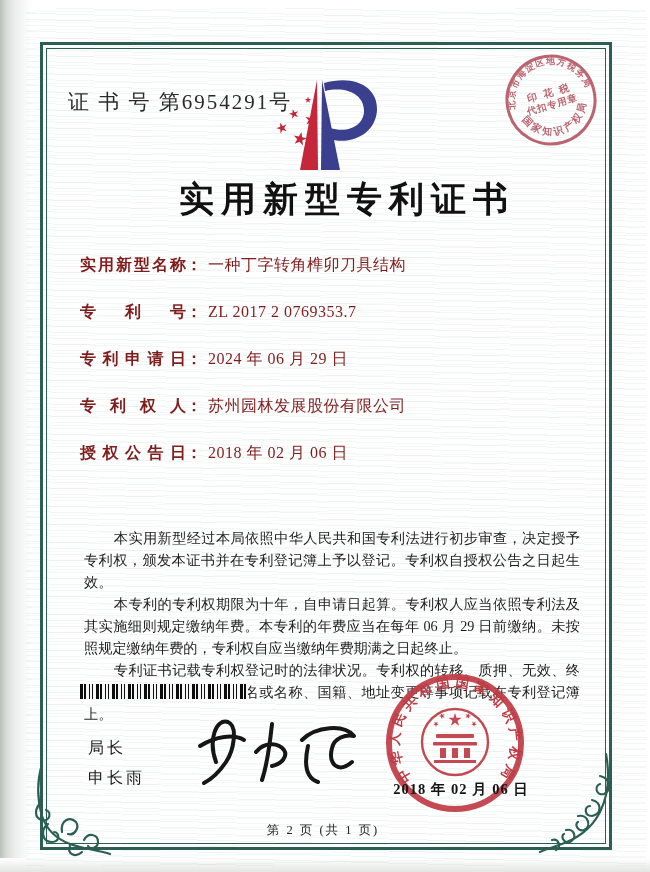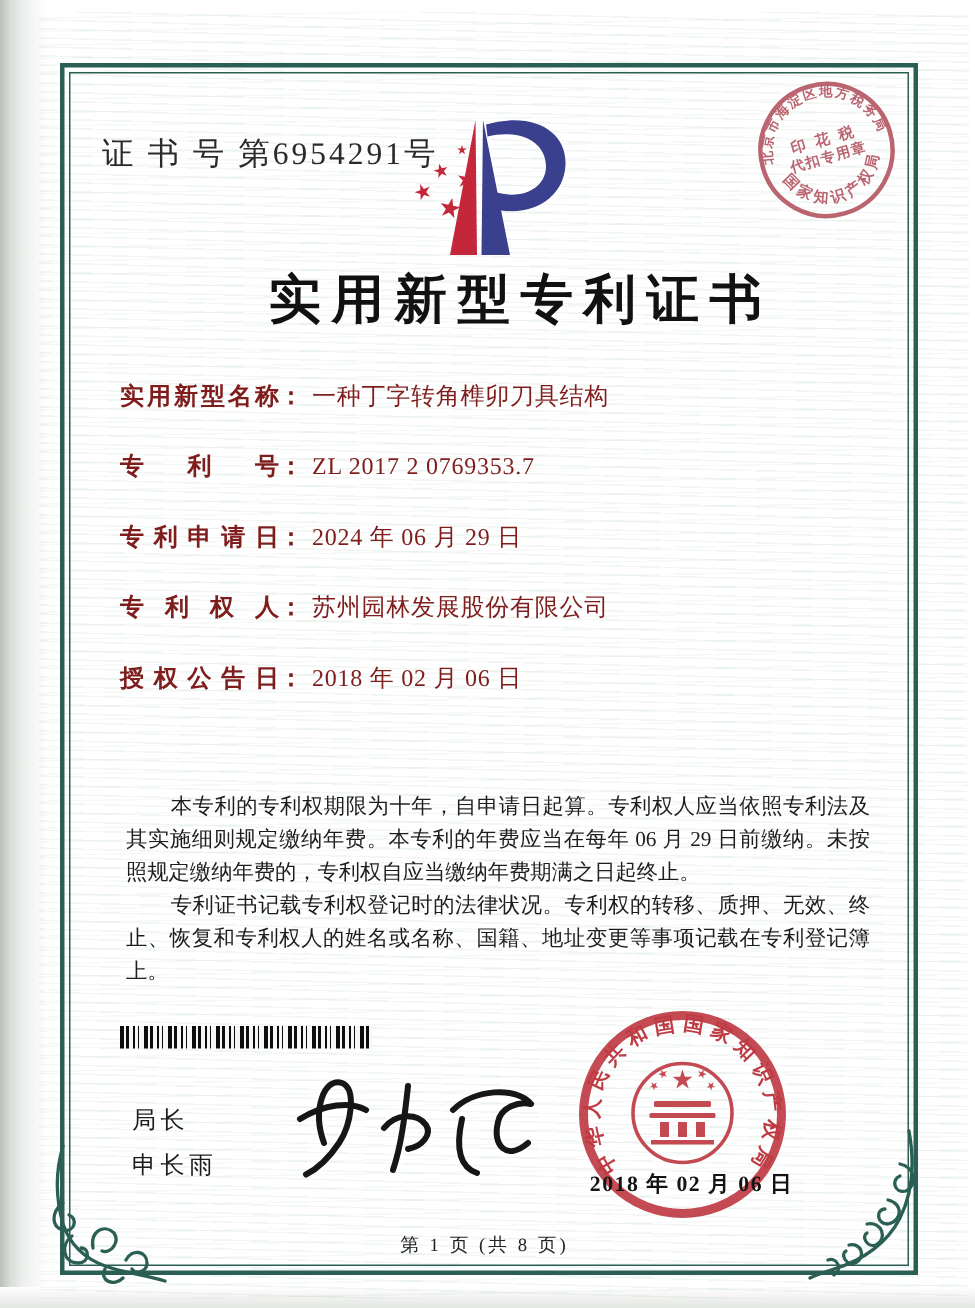--- a/index.html
+++ b/index.html
@@ -127,20 +127,21 @@
   </div>
   <div class="frow">
     <span class="flabel">专 利 权 人</span><span class="fcolon">：</span><span class="fvalue">苏州园林发展股份有限公司</span>
   </div>
   <div class="frow">
     <span class="flabel">授权公告日</span><span class="fcolon">：</span><span class="fvalue">2018 年 02 月 06 日</span>
   </div>
 </div>
 
 <div class="paras">
+  <p>本实用新型经过本局依照中华人民共和国专利法进行初步审查，决定授予专利权，颁发本证书并在专利登记簿上予以登记。专利权自授权公告之日起生效。</p>
   <p>本专利的专利权期限为十年，自申请日起算。专利权人应当依照专利法及其实施细则规定缴纳年费。本专利的年费应当在每年 06 月 29 日前缴纳。未按照规定缴纳年费的，专利权自应当缴纳年费期满之日起终止。</p>
   <p>专利证书记载专利权登记时的法律状况。专利权的转移、质押、无效、终止、恢复和专利权人的姓名或名称、国籍、地址变更等事项记载在专利登记簿上。</p>
 </div>
 
 <div class="barcode"></div>
 
 <div class="signer">
   <div>局长</div>
   <div>申长雨</div>
 </div>
@@ -193,13 +194,13 @@
       <textPath href="#stampTopArc" startOffset="50%" text-anchor="middle">北京市海淀区地方税务局</textPath>
     </text>
     <text x="48" y="44" font-size="10" font-weight="bold" text-anchor="middle" letter-spacing="2">印 花 税</text>
     <text x="48" y="56" font-size="9.5" font-weight="bold" text-anchor="middle" letter-spacing="1">代扣专用章</text>
     <text font-size="10" font-weight="bold" letter-spacing="2.4">
       <textPath href="#stampBottomArc" startOffset="50%" text-anchor="middle">国家知识产权局</textPath>
     </text>
   </g>
 </svg>
 
-<div class="footer">第 1 页 (共 8 页)</div>
+<div class="footer">第 2 页 (共 1 页)</div>
 
 </body></html>

